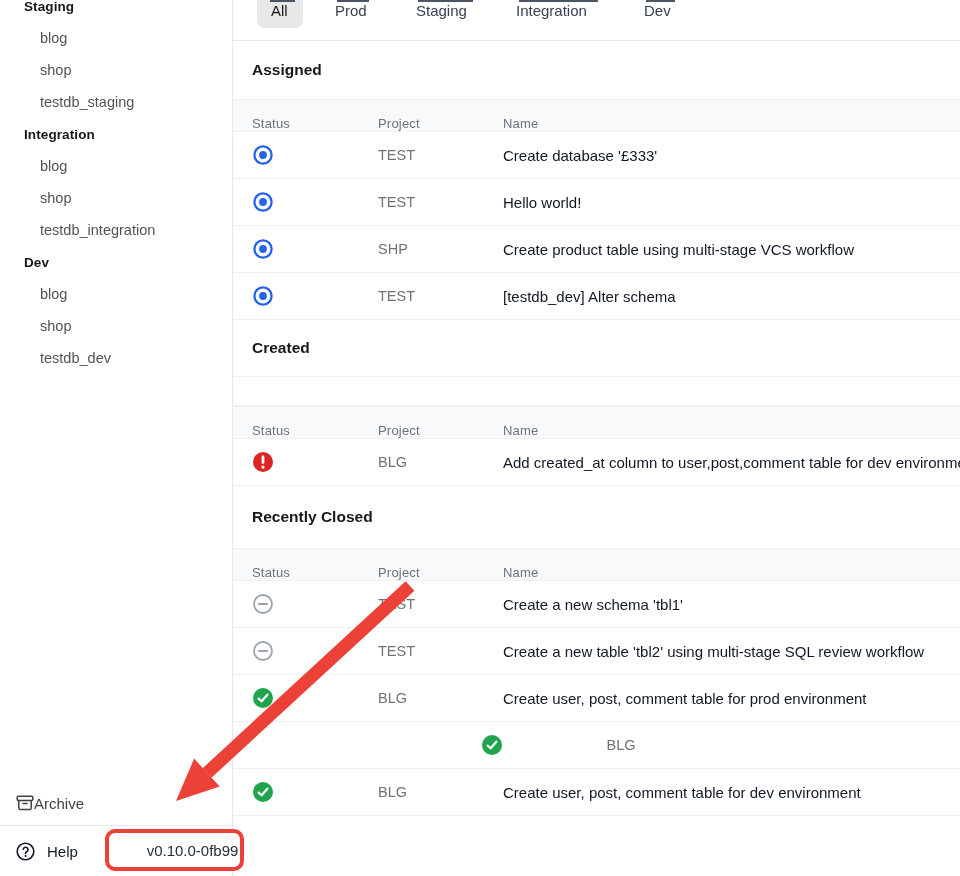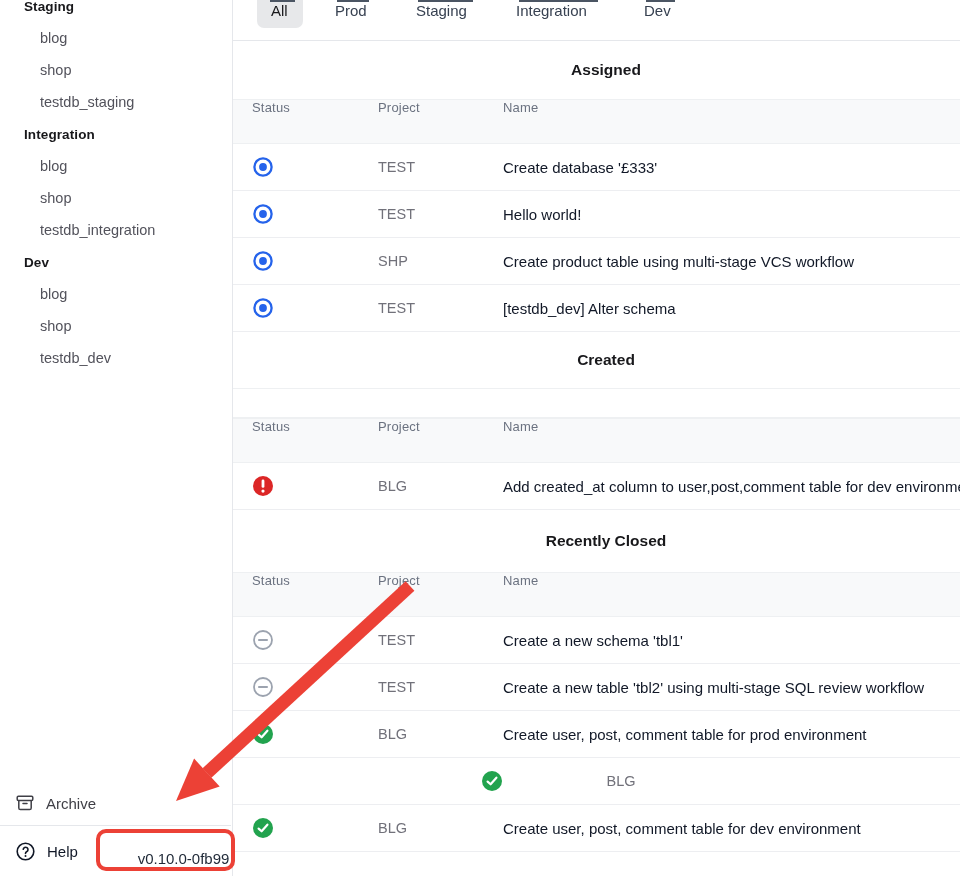--- a/index.html
+++ b/index.html
@@ -9,37 +9,37 @@
     -webkit-font-smoothing:antialiased;
   }
   
   .sidebar{position:absolute;left:0;top:0;width:233px;height:876px;background:#fff;
     border-right:1px solid #e5e7eb;box-sizing:border-box;}
   .env-list{position:absolute;top:-10px;left:0;right:0;}
   .side-row{height:32px;display:flex;align-items:center;}
   .side-row.hdr{padding-left:24px;font-size:13.5px;font-weight:700;color:#18181b;letter-spacing:.1px;}
   .side-row.itm{padding-left:40px;font-size:14.5px;color:#52525b;cursor:pointer;}
   .archive-row{position:absolute;left:0;right:1px;top:781px;height:45px;display:flex;align-items:center;
-    padding-left:16px;gap:12px;box-sizing:border-box;border-bottom:1px solid #e5e7eb;
+    padding-left:16px;box-sizing:border-box;border-bottom:1px solid #e5e7eb;
     font-size:15px;color:#3f3f46;cursor:pointer;background:#fff;}
   .help-row{position:absolute;left:0;right:1px;top:827px;height:49px;display:flex;align-items:center;
     padding-left:16px;gap:12px;box-sizing:border-box;font-size:15px;color:#111827;cursor:pointer;background:#fff;}
-  .version-box{position:absolute;left:96px;top:829px;width:139px;height:42px;box-sizing:border-box;
-    border:4px solid #ec4136;border-radius:10px;background:#fff;display:flex;align-items:flex-end;
+  .version-box{position:absolute;left:105px;top:829px;width:139px;height:42px;box-sizing:border-box;
+    border:4px solid #ec4136;border-radius:10px;background:#fff;display:flex;align-items:center;
     justify-content:center;font-size:15px;color:#1f2937;z-index:20;padding-left:36px;}
   
   .main{position:absolute;left:233px;top:0;width:727px;height:876px;background:#fff;}
   .tabsbar{position:relative;height:40px;border-bottom:1px solid #e5e7eb;box-sizing:content-box;}
   .tab-pill{position:absolute;left:24px;top:-10px;width:46px;height:38px;background:#e7e8ea;border-radius:7px;}
   .tab{position:absolute;top:2px;font-size:15px;color:#374151;cursor:pointer;z-index:2;text-align:center;}
   .tab.sel{color:#18181b;}
   .topmark{position:absolute;top:0;height:2px;background:#4b5563;z-index:3;}
-  .sec-heading{display:flex;align-items:center;padding-left:19px;font-size:15.5px;font-weight:600;color:#18181b;justify-content:center;}
+  .sec-heading{display:flex;align-items:center;padding-left:19px;font-size:15.5px;font-weight:600;color:#18181b;}
   .h-assigned{height:58px;} .h-created{height:56px;} .h-subscribed{height:57px;} .h-recent{height:62px;}
-  .thead{height:45px;display:flex;align-items:flex-start;background:#f8f9fa;
+  .thead{height:33px;display:flex;align-items:flex-end;background:#f8f9fa;
     border-top:1px solid #eef0f2;border-bottom:1px solid #eef0f2;box-sizing:border-box;
     font-size:13px;font-weight:500;color:#6b7280;letter-spacing:.2px;}
   .trow{height:47px;display:flex;align-items:center;border-bottom:1px solid #edeef1;
     box-sizing:border-box;cursor:pointer;background:#fff;justify-content:center;}
   .col-status{width:145px;padding-left:19px;box-sizing:border-box;display:flex;align-items:center;}
   .col-project{width:125px;font-size:14.5px;color:#71717a;}
   .col-name{flex:1;font-size:15px;color:#111827;white-space:nowrap;overflow:hidden;}
   .thead .col-project,.thead .col-name{font-size:13px;color:#6b7280;font-weight:500;}
   .empty-strip{height:30px;background:#fff;border-top:1px solid #eef0f2;border-bottom:1px solid #eef0f2;box-sizing:border-box;}
   .sicon{display:flex;width:22px;height:22px;}

